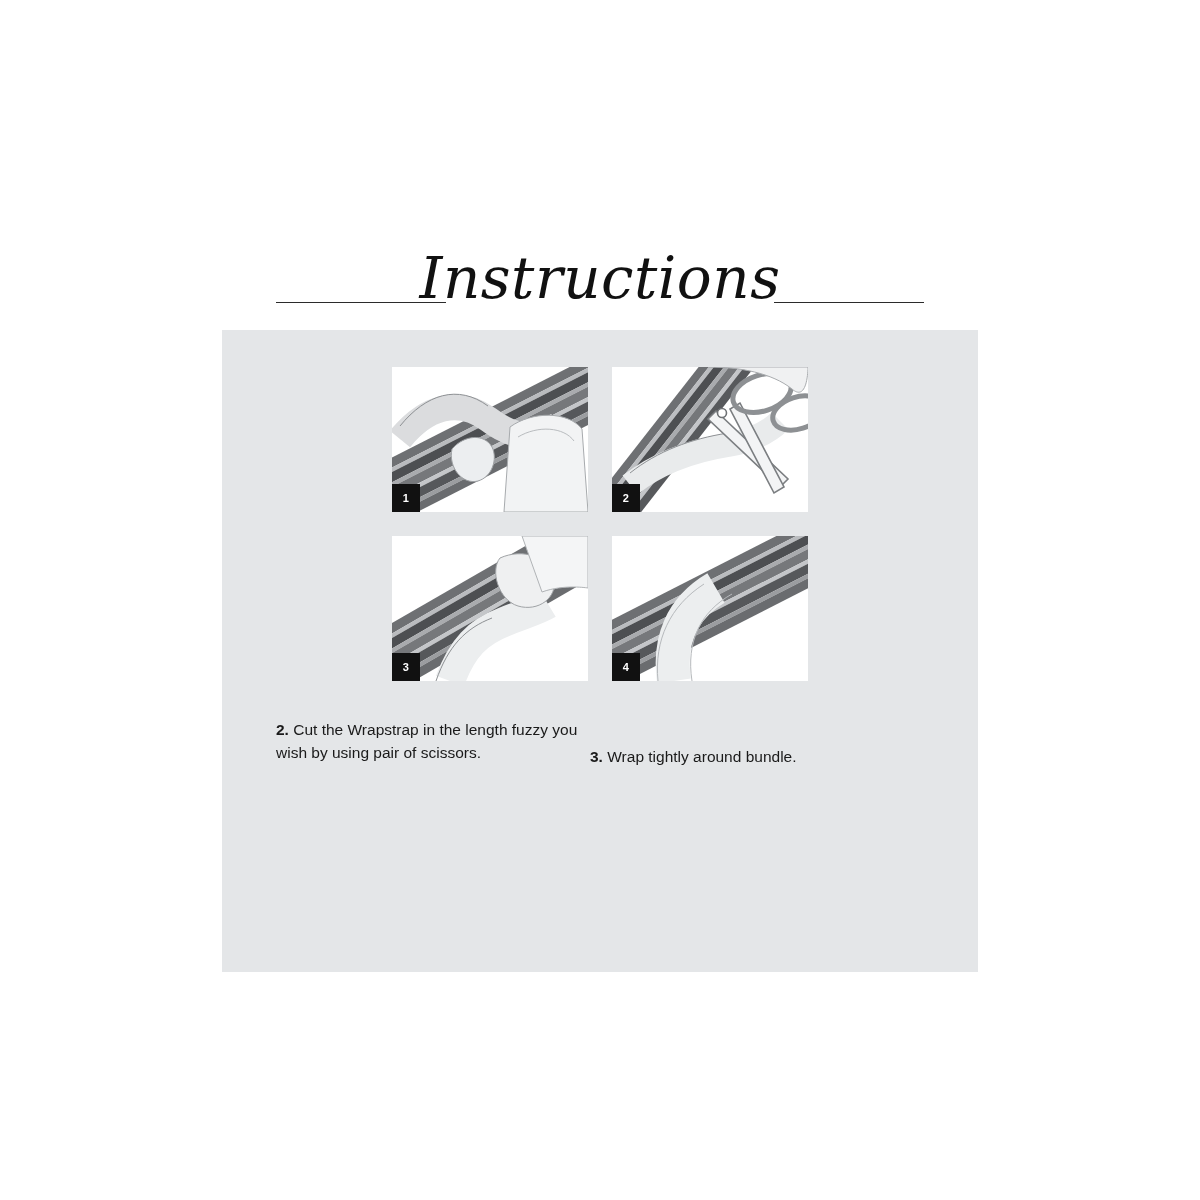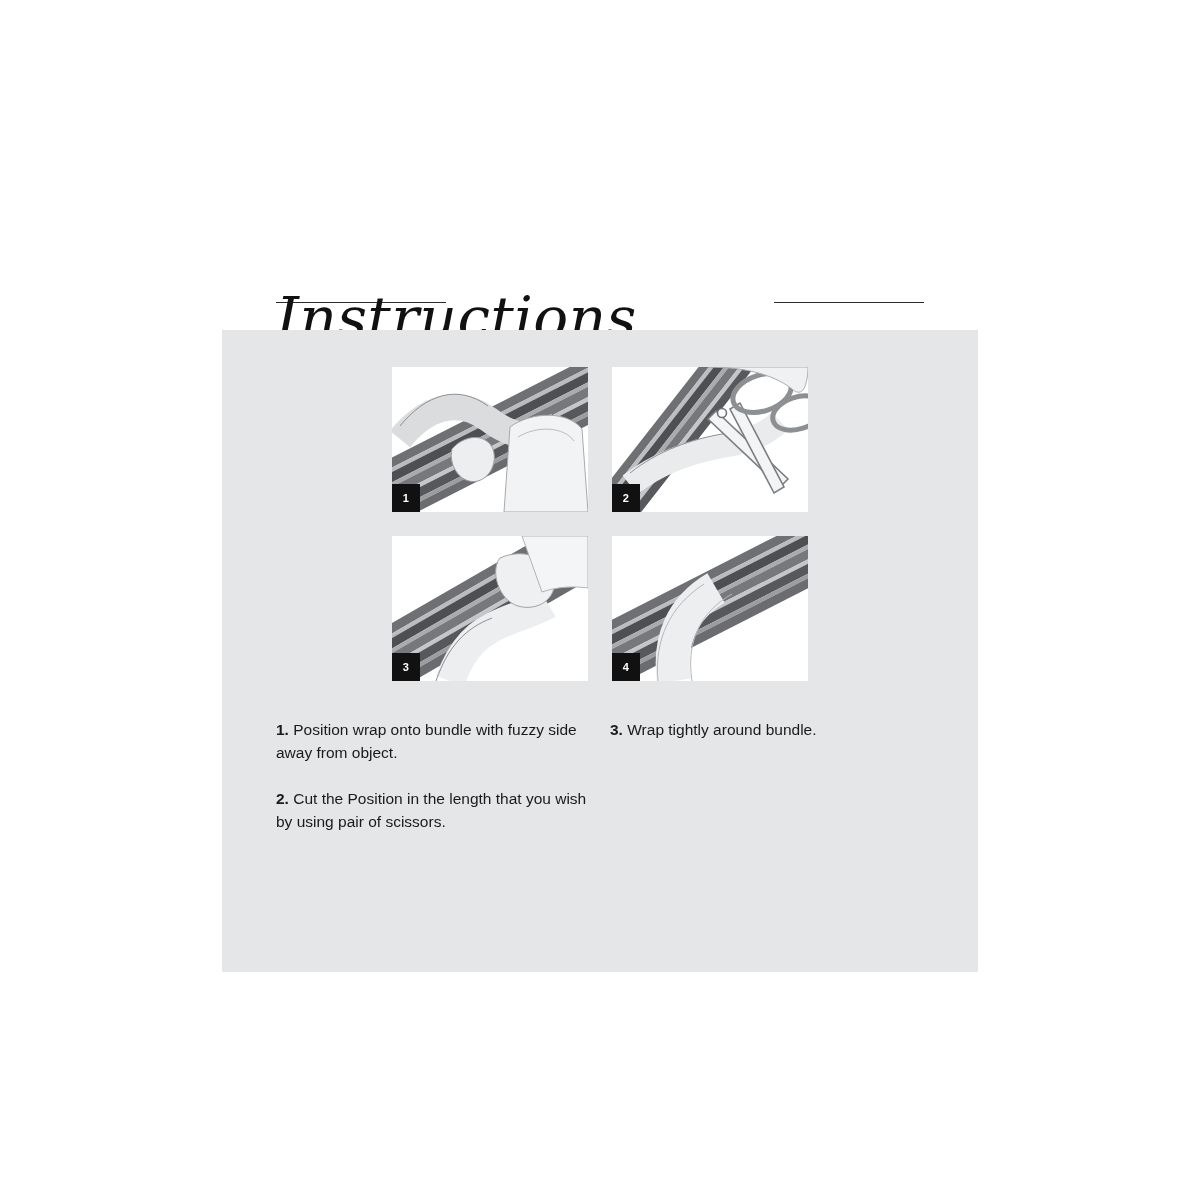--- a/index.html
+++ b/index.html
@@ -39,29 +39,28 @@
     background: #2b2b2b;
   }
   .title-rule-left  { left: 0px;   width: 170px; }
   .title-rule-right { right: 0px;  width: 150px; }
 
   .doc-title {
     position: absolute;
     left: 0;
     top: -8px;
     width: 648px;
-    text-align: left;
+    text-align: center;
     font-family: "DejaVu Serif", serif;
     font-style: italic;
     font-weight: 400;
     font-size: 58px;
     letter-spacing: 0.5px;
     color: #111111;
     white-space: nowrap;
-    margin-top: 40px;
   }
 
   
   .panel {
     position: absolute;
     left: 222px;
     top: 330px;
     width: 756px;
     height: 642px;
     background: #e4e6e8;
@@ -114,21 +113,21 @@
     width: 640px;
   }
   .col {
     position: absolute;
     top: 0;
     font-size: 15.5px;
     line-height: 23px;
     color: #1a1a1a;
   }
   .col-left  { left: 0px;   width: 320px; }
-  .col-right { left: 334px; width: 300px; }
+  .col-right { left: 314px; width: 300px; margin-top: 27px; }
 
   .caption {
     margin-bottom: 23px;
   }
   .caption .num {
     font-weight: 700;
   }
 </style>
 </head>
 <body>
@@ -278,24 +277,21 @@
       </svg>
       <div class="fig-badge">4</div>
     </div>
 
   </div>
 
   <div class="captions">
 
     <div class="col col-left">
       <div class="caption">
-        <span class="num">1.</span><span> Position wrap onto bundle with fuzzy side away from object.</span>
-      </div>
-      <div class="caption">
-        <span class="num">2.</span><span> Cut the Position in the length that you wish by using pair of scissors.</span>
+        <span class="num">2.</span><span> Cut the Wrapstrap in the length fuzzy you wish by using pair of scissors.</span>
       </div>
     </div>
 
     <div class="col col-right">
       <div class="caption">
         <span class="num">3.</span><span> Wrap tightly around bundle.</span>
       </div>
     </div>
 
   </div>

